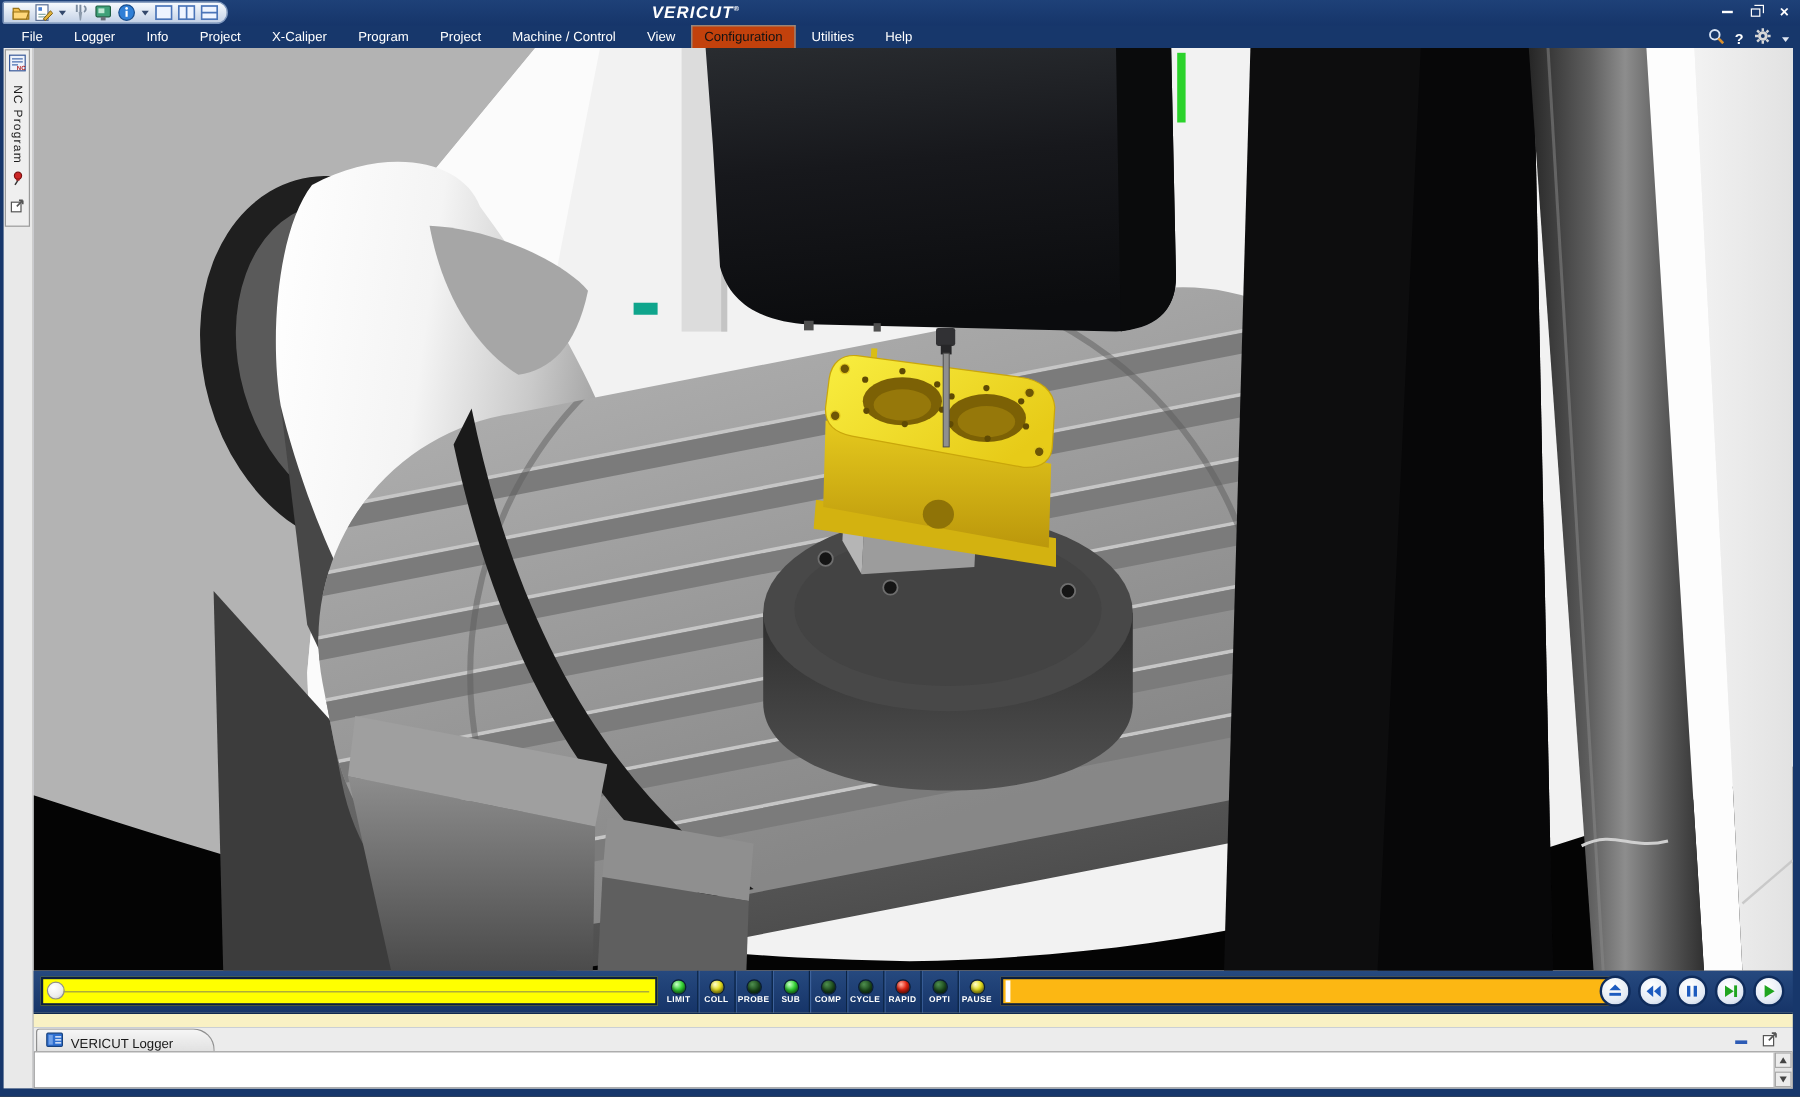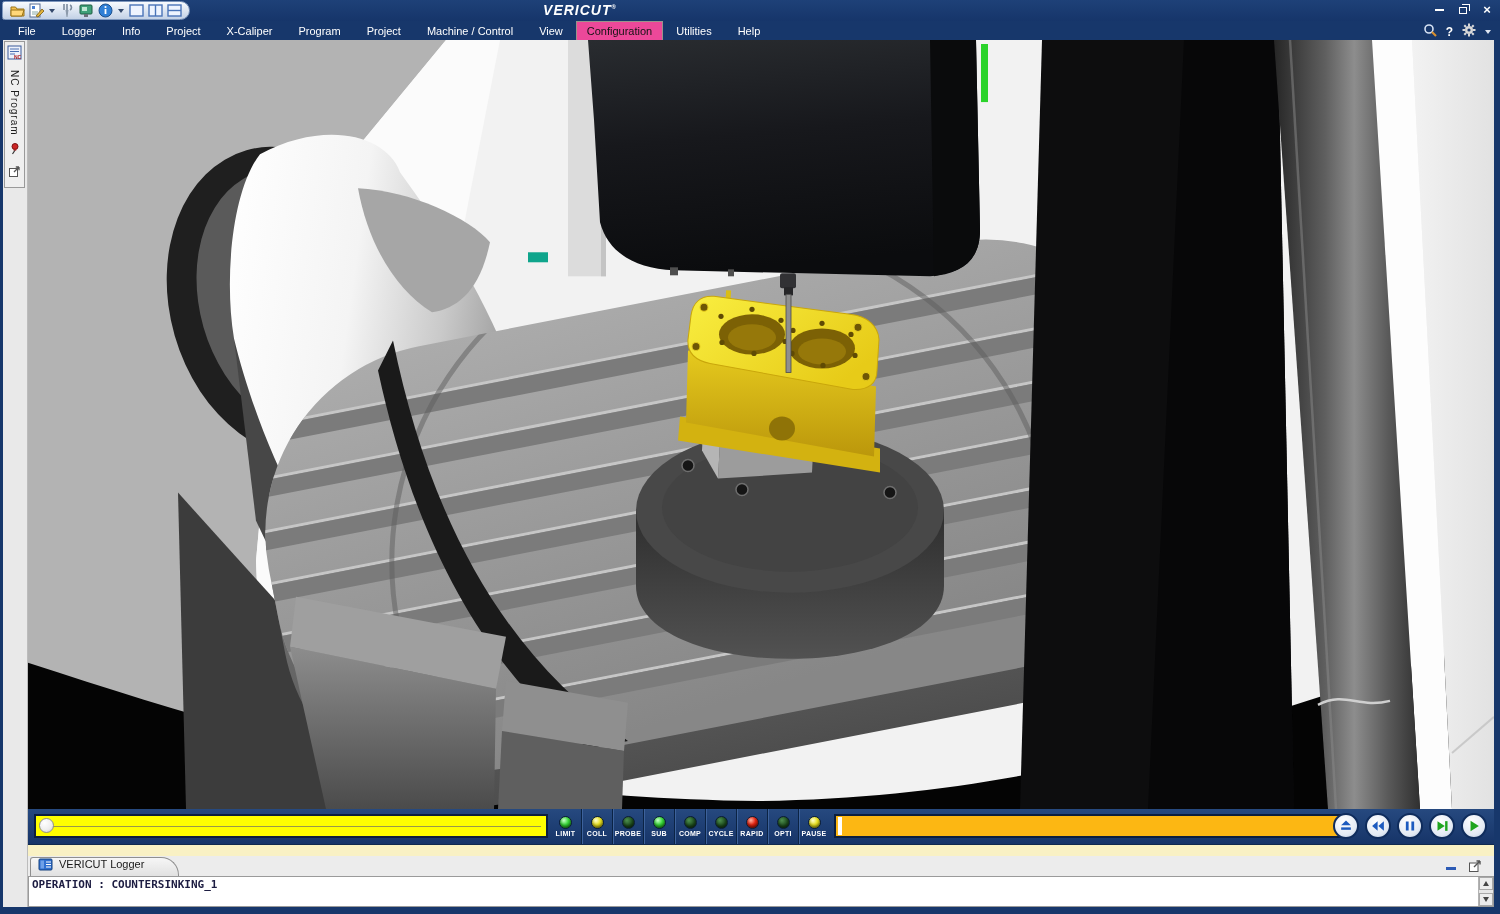--- a/index.html
+++ b/index.html
@@ -20,21 +20,21 @@
   .winbtns{position:absolute;right:6px;top:3px;display:flex;gap:10px;align-items:center;}
   .winbtn{width:14px;height:13px;display:flex;align-items:center;justify-content:center;color:#fff;}
   .ico-min{width:9px;height:2px;background:#fff;}
   .ico-restore{width:8px;height:7px;border:1px solid #fff;box-shadow:2px -2px 0 -0px #17376B,3px -3px 0 0px #fff;margin-top:2px;}
   .ico-close{color:#fff;font-size:13px;font-weight:bold;line-height:11px;}
 
   
   .menubar{position:absolute;top:21px;left:0;right:0;height:19px;background:#17376B;
      display:flex;align-items:flex-end;color:#fff;font-size:11px;padding-left:5px;}
   .menu-item{padding:3px 13px;}
-  .menu-item.active{background:#ec4899;color:#131313;border:1px solid #98948c;border-bottom:none;padding:3px 10px;}
+  .menu-item.active{background:#c2410c;color:#131313;border:1px solid #98948c;border-bottom:none;padding:3px 10px;}
   .menu-right{position:absolute;right:9px;top:23px;display:flex;gap:9px;align-items:center;}
   .chev-w{width:0;height:0;border-left:3px solid transparent;border-right:3px solid transparent;border-top:4px solid #dfe6f2;}
   .help-q{color:#fff;font-weight:bold;font-size:12px;}
 
   
   .sidebar{position:absolute;left:3px;top:40px;width:25px;bottom:7px;background:#e9e9e9;border-right:1px solid #bcbcbc;}
   .sidebar-box{margin:1px;border:1px solid #9a9a9a;background:#efefef;width:21px;
      display:flex;flex-direction:column;align-items:center;gap:5px;padding:3px 0 5px;}
   .v-label{writing-mode:vertical-rl;text-orientation:mixed;font-size:10px;color:#1d1d1d;letter-spacing:1px;}
 
@@ -60,21 +60,21 @@
   .track-right{position:absolute;left:806px;top:5px;width:516px;height:24px;background:#fcb713;border:2px solid #0c1f3e;}
   .marker{position:absolute;left:2px;top:1px;bottom:1px;width:4px;background:#fff;}
   .playback{position:absolute;right:7px;top:4px;display:flex;gap:6px;}
   .pb-btn{width:26px;height:26px;border-radius:50%;border:2px solid #0f2c5c;padding:0;
      background:radial-gradient(circle at 40% 30%,#ffffff,#e3eaf4 65%,#b7c6dc);
      display:flex;align-items:center;justify-content:center;}
 
   
   .cream{position:absolute;left:28px;top:844px;width:1466px;height:12px;background:#f9f1c4;border-top:1px solid #10294e;}
   .logger{position:absolute;left:28px;top:856px;width:1466px;height:51px;background:#ececec;}
-  .logger-tab{position:absolute;left:2px;top:1px;height:19px;display:flex;align-items:flex-start;gap:6px;
+  .logger-tab{position:absolute;left:2px;top:1px;height:19px;display:flex;align-items:flex-end;gap:6px;
      padding:0 34px 0 7px;background:linear-gradient(#f6f6f6,#e1e1e1);border:1px solid #8f8f8f;border-bottom:none;
      border-radius:3px 18px 0 0;font-size:11px;color:#191919;}
   .logger-mini{position:absolute;right:12px;top:3px;display:flex;gap:12px;align-items:center;}
   .mini-min{width:10px;height:3px;background:#2d5bb5;}
   .logger-body{position:absolute;left:0;right:0;top:20px;bottom:0;background:#fff;border:1px solid #9a9a9a;
      font-family:"DejaVu Sans Mono",monospace;font-size:11px;font-weight:bold;color:#1d1d42;line-height:15px;padding:0 3px;}
   .logger-scroll{position:absolute;right:1px;top:21px;bottom:1px;width:15px;background:#e6e6e6;border-left:1px solid #b3b3b3;}
   .sb-btn{position:absolute;left:0;right:0;height:13px;background:#ececec;border:1px solid #a8a8a8;
      display:flex;align-items:center;justify-content:center;}
   .tri-up{width:0;height:0;border-left:3px solid transparent;border-right:3px solid transparent;border-bottom:5px solid #444;}
@@ -491,21 +491,20 @@
     <div class="logger-mini">
       <span class="mini-min"></span>
       <span>
         <svg width="14" height="14" viewBox="0 0 14 14">
             <rect x="1.5" y="4" width="8.5" height="8.5" fill="#fff" stroke="#555"></rect>
             <path d="M6 8 L12 2 M12 2 h-3.5 M12 2 v3.5" stroke="#555" stroke-width="1.4" fill="none"></path>
           </svg>
       </span>
     </div>
     <div class="logger-body">
-      <div>OPERATION : COUNTERSINKING_1</div>
     </div>
     <div class="logger-scroll">
       <span class="sb-btn" style="top:0;">
           <span class="tri-up"></span>
         </span>
       <span class="sb-btn" style="bottom:0;">
           <span class="tri-down"></span>
         </span>
     </div>
   </div>

